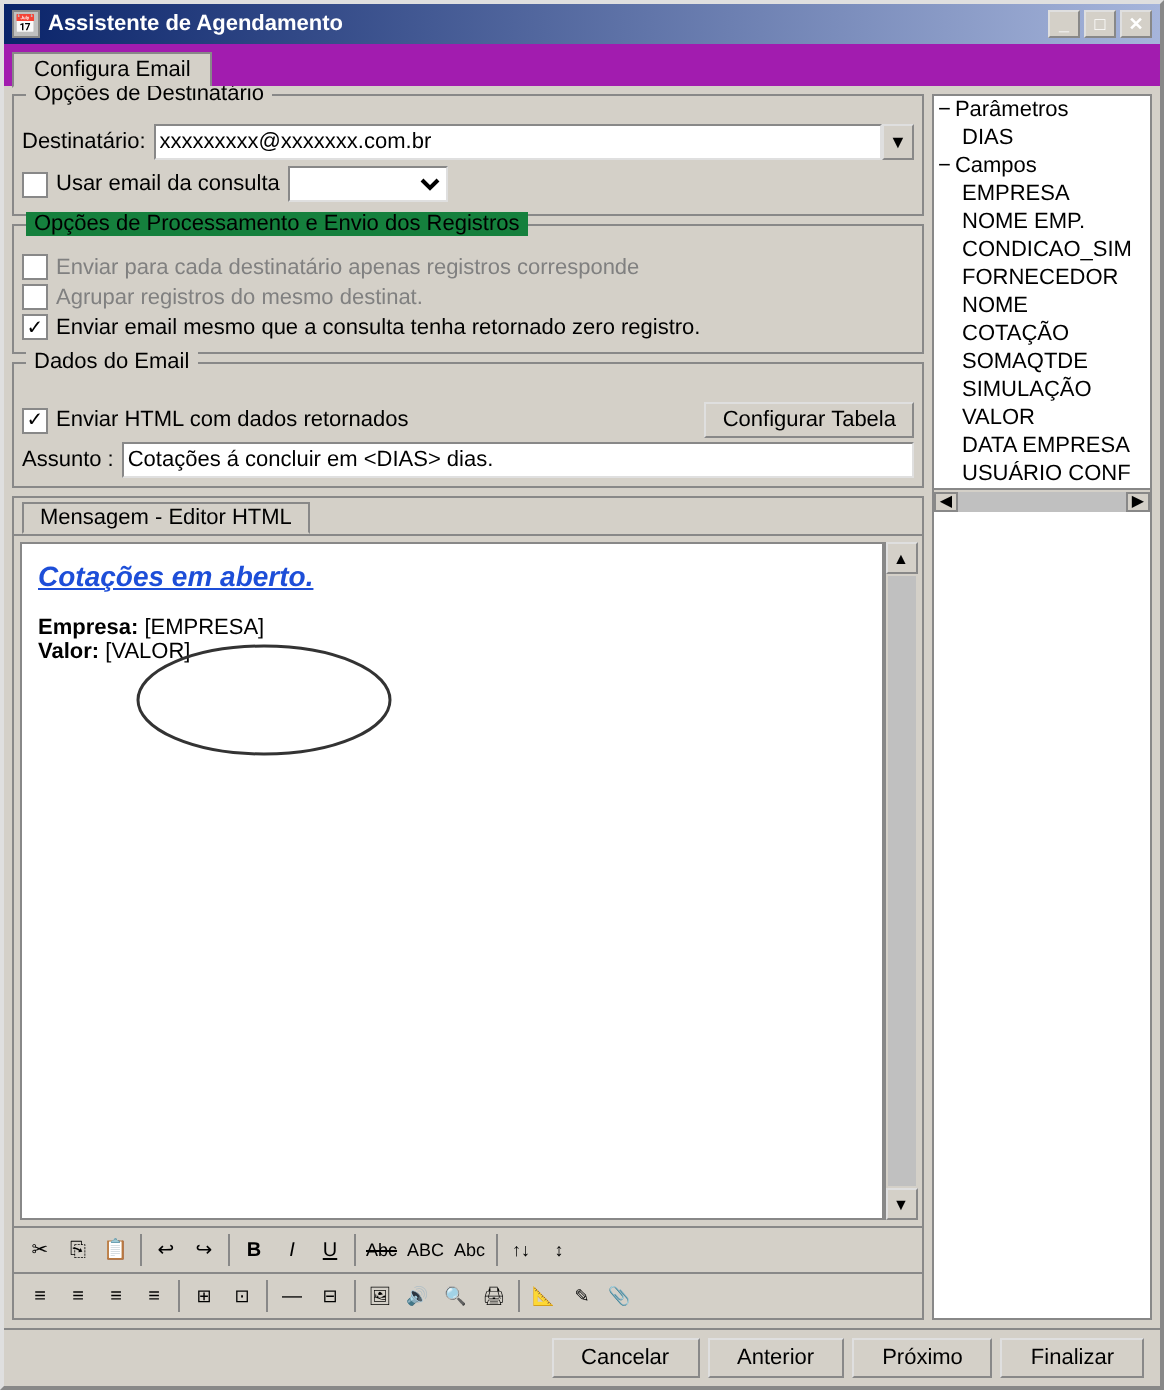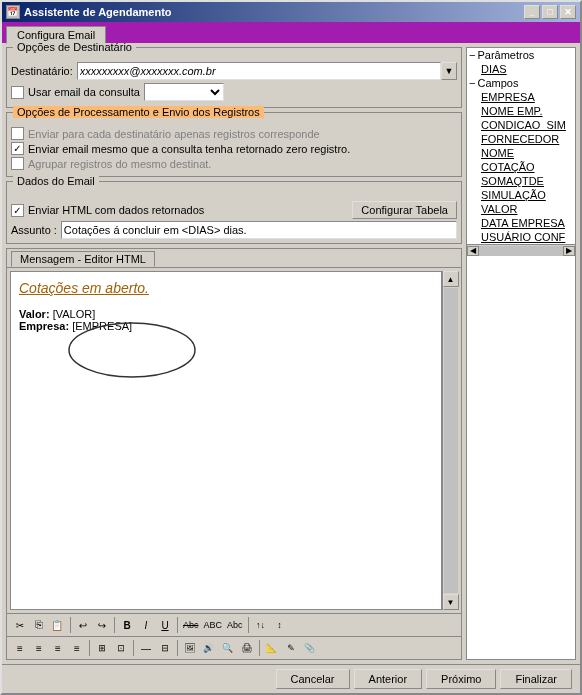--- a/index.html
+++ b/index.html
@@ -242,22 +242,22 @@
       cursor: pointer;
     }
     .scroll-track {
       flex: 1;
       background: #c0c0c0;
       width: 14px;
       margin: 1px;
     }
     .editor-title {
       font-style: italic;
-      font-weight: normal;
-      color: #a16207;
+      font-weight: bold;
+      color: #1d4ed8;
       text-decoration: underline;
       font-size: 14px;
       margin-bottom: 12px;
     }
     .editor-body {
       font-size: 11px;
     }
     .editor-label {
       font-weight: bold;
     }
@@ -287,21 +287,20 @@
       margin: 0 2px;
     }
     .tree-item {
       padding: 1px 2px;
       font-size: 11px;
       cursor: pointer;
       white-space: nowrap;
     }
     .tree-children {
       padding-left: 12px;
-      text-decoration: underline;
     }
     .bottom-bar {
       display: flex;
       justify-content: flex-end;
       gap: 4px;
       padding: 4px 8px;
       border-top: 1px solid #888;
       flex-shrink: 0;
       background: #d4d0c8;
     }
@@ -364,46 +363,46 @@
   <div class="content-area">
 
     <div class="left-panel">
 
       <div class="group-box" style="padding-top:10px;">
         <legend class="group-box" style="position:absolute;top:-7px;left:6px;background:#d4d0c8;border:none;font-size:11px;">Opções de Destinatário</legend>
         <div class="group-box-inner">
           <div class="form-row">
             <span class="label">Destinatário:</span>
             <div class="input-with-btn">
-              <input type="text" class="text-input" style="flex: 1 1 0%; font-style: italic;" value="xxxxxxxxx@xxxxxxx.com.br">
+              <input type="text" class="text-input" style="flex: 1 1 0%;" value="xxxxxxxxx@xxxxxxx.com.br">
               <div class="dropdown-btn">▼</div>
             </div>
           </div>
           <div class="checkbox-row">
             <div class="checkbox"></div>
             <span>Usar email da consulta</span>
             <select class="small-dropdown"></select>
           </div>
         </div>
       </div>
 
       <div class="group-box" style="padding-top:10px;">
-        <legend style="position:absolute;top:-7px;left:6px;background:#fdba74;font-size:11px;">Opções de Processamento e Envio dos Registros</legend>
+        <legend style="position:absolute;top:-7px;left:6px;background:#15803d;font-size:11px;">Opções de Processamento e Envio dos Registros</legend>
         <div class="group-box-inner">
           <div class="checkbox-row">
             <div class="checkbox disabled-text"></div>
             <span class="disabled-text">Enviar para cada destinatário apenas registros corresponde</span>
           </div>
           <div class="checkbox-row">
+            <div class="checkbox disabled-text"></div>
+            <span class="disabled-text">Agrupar registros do mesmo destinat.</span>
+          </div>
+          <div class="checkbox-row">
             <div class="checkbox checked"></div>
             <span>Enviar email mesmo que a consulta tenha retornado zero registro.</span>
-          </div>
-          <div class="checkbox-row">
-            <div class="checkbox disabled-text"></div>
-            <span class="disabled-text">Agrupar registros do mesmo destinat.</span>
           </div>
         </div>
       </div>
 
       <div class="group-box" style="padding-top:15px;">
         <legend style="position:absolute;top:-7px;left:6px;background:#d4d0c8;font-size:11px;">Dados do Email</legend>
         <div class="group-box-inner">
           <div class="dados-row">
             <div class="checkbox checked"></div>
             <span>Enviar HTML com dados retornados</span>
@@ -419,26 +418,26 @@
       <div class="html-editor-section">
         <div class="editor-tab-bar">
           <div class="editor-tab">Mensagem - Editor HTML</div>
         </div>
         <div class="editor-with-scroll">
           <div class="editor-content" style="margin:3px 0 3px 3px;">
             <div class="editor-scroll">
               <div class="editor-title">Cotações em aberto.</div>
               <div class="editor-body">
                 <div>
+                  <span class="editor-label">Empresa:</span>
+                  <span>[EMPRESA]</span>
+                </div>
+                <div>
                   <span class="editor-label">Valor:</span>
                   <span>[VALOR]</span>
-                </div>
-                <div>
-                  <span class="editor-label">Empresa:</span>
-                  <span>[EMPRESA]</span>
                 </div>
               </div>
 
               <svg style="position:absolute;top:48px;left:56px;pointer-events:none;" width="130" height="60">
                 <ellipse cx="65" cy="30" rx="63" ry="27" fill="none" stroke="#333" stroke-width="1.5"></ellipse>
               </svg>
             </div>
           </div>
           <div class="editor-scrollbar" style="margin:3px 3px 3px 0;">
             <div class="scroll-btn">▲</div>

